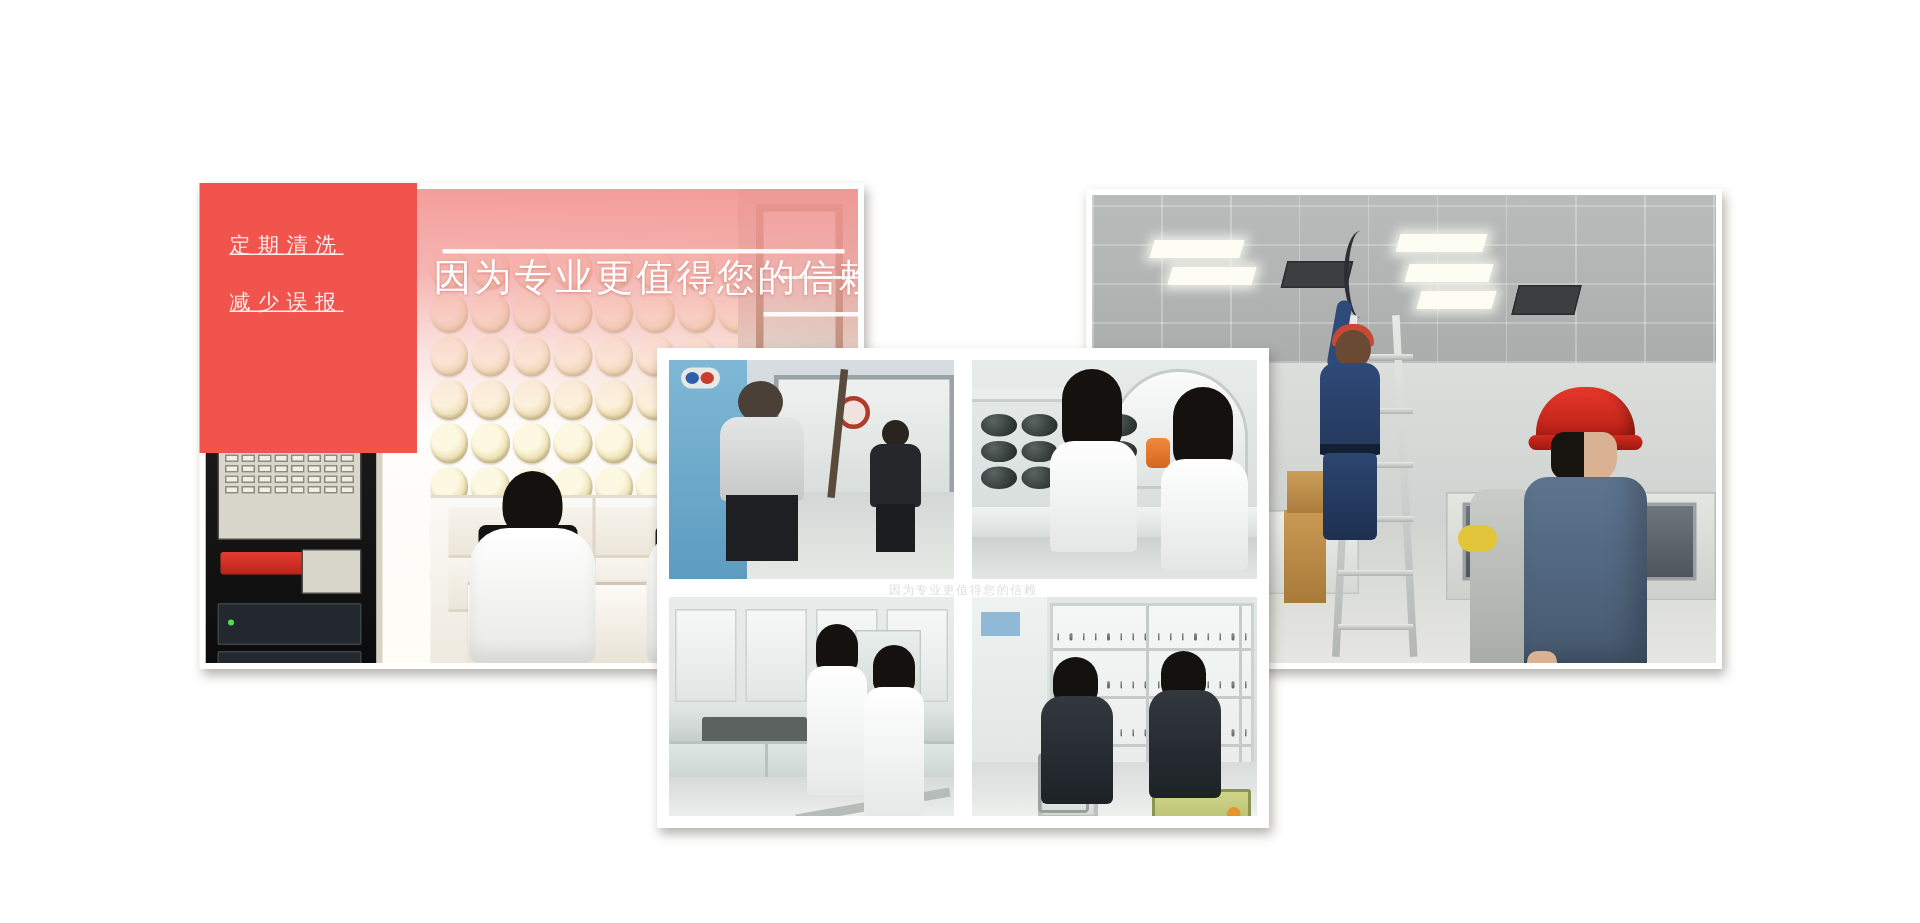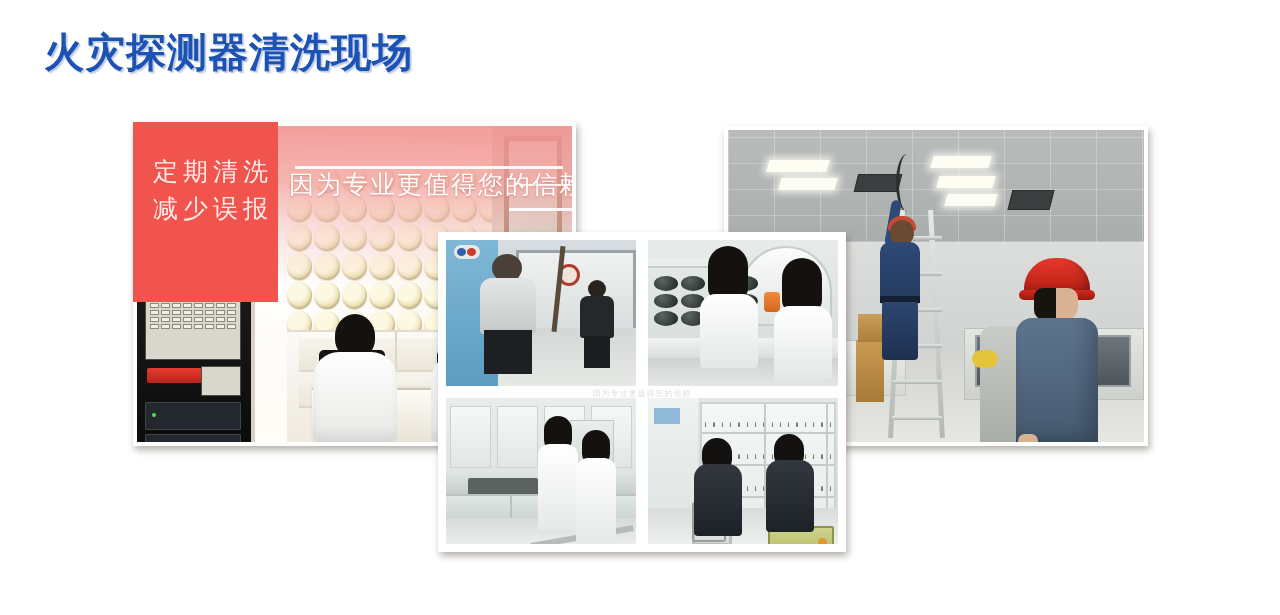--- a/index.html
+++ b/index.html
@@ -185,24 +185,24 @@
     background: #f0544c;
     z-index: 5;
     color: #ffffff;
     padding: 22px 0 0 20px;
   }
   #banner-title {
     font-size: 30px; line-height: 1.12; letter-spacing: 2px;
     font-weight: 300; white-space: pre-line;
   }
   #banner-sub1, #banner-sub2 {
-    font-size: 25px; letter-spacing: 5px; margin-top: 11px;
-    color: #fdeceb; font-weight: 300;
-  }
-  #banner-sub2 { margin-top: 4px; }
+    font-size: 14px; letter-spacing: 5px; margin-top: 11px;
+    color: #fdeceb; font-weight: 300; text-decoration: underline;
+  }
+  #banner-sub2 { margin-top: 20px; }
 
   
   #photo-right { left: 724px; top: 126px; width: 424px; height: 320px; z-index: 2; }
   #photo-right .photo-inner { background: #b9bbbb; }
 
   .ceiling {
     position: absolute; left:0; top:0; right:0; height: 112px;
     background: linear-gradient(#b9bcbb, #a9adac);
   }
   .ceil-grid {
@@ -481,21 +481,20 @@
   .qd-leftpanel { position:absolute; left:0; top:0; width:50px; bottom:0;
                   background: linear-gradient(#eef2f1, #dde3e1); }
   .qd-leftpanel::after { content:""; position:absolute; left:6px; top:10px; width:26px; height:16px;
                          background:#8fb9d6; }
 </style>
 </head>
 <body>
 
 <div id="page">
 
-  <div id="page-title">火灾探测器清洗现场</div>
 
   <div class="photo-frame" id="photo-left">
     <div class="photo-inner">
 
       <div class="det-wall"></div>
 
       <div class="det-grid" id="det-grid">
           <div class="det"></div>
           <div class="det"></div>
           <div class="det"></div>

